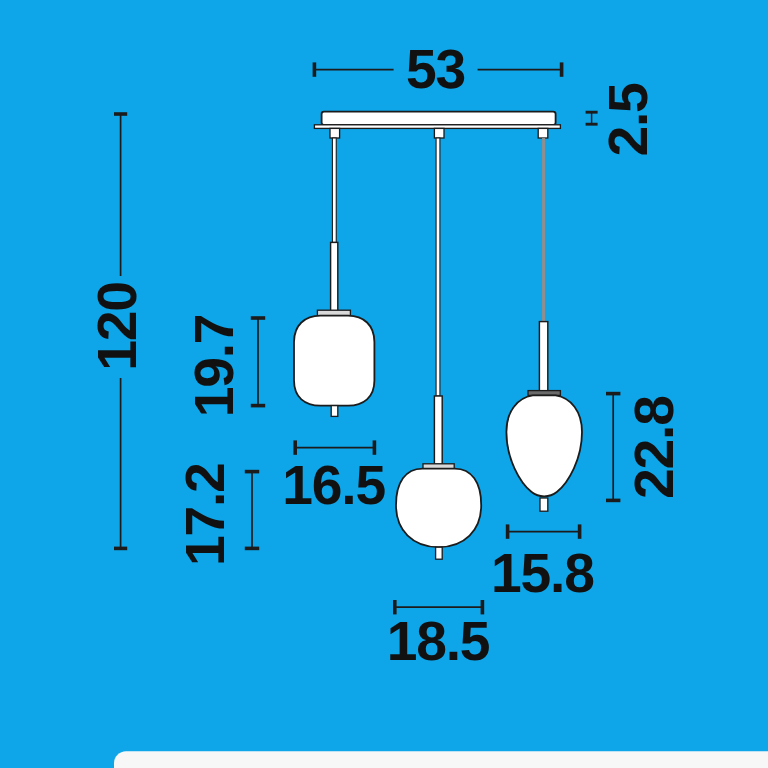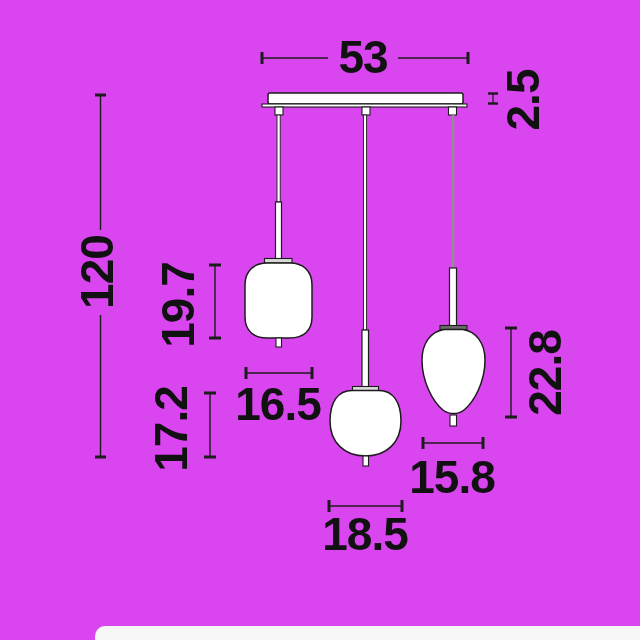--- a/index.html
+++ b/index.html
@@ -5,21 +5,21 @@
   html, body {
     margin: 0;
     padding: 0;
     background: #ffffff;
     font-family: "Liberation Sans", sans-serif;
   }
   .stage {
     position: relative;
     width: 640px;
     height: 640px;
-    background: #d946ef;
+    background: #0ea5e9;
     overflow: hidden;
   }
   svg { display: block; }
   .dim-label {
     font-family: "Liberation Sans", sans-serif;
     font-weight: bold;
     font-size: 46px;
     letter-spacing: -1px;
   }
   .footer-band {

